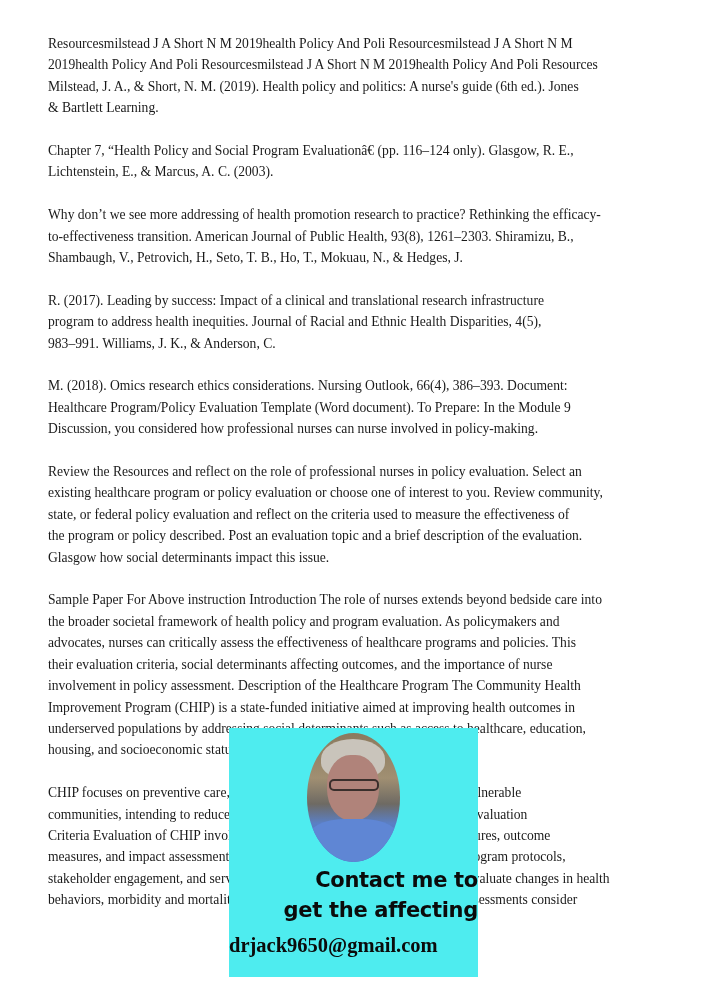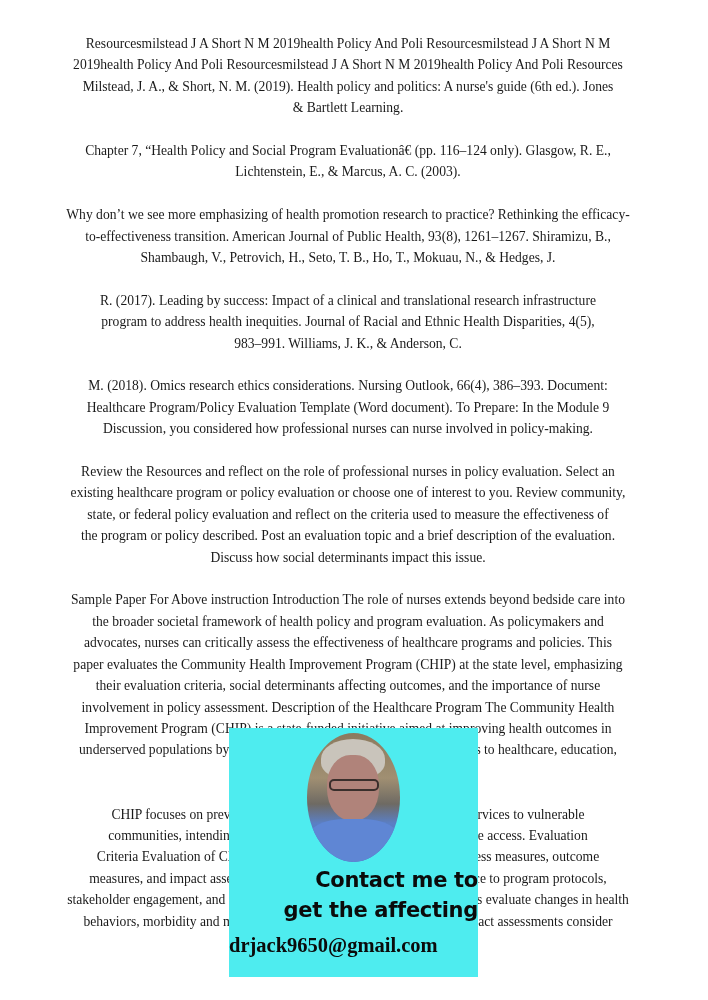--- a/index.html
+++ b/index.html
@@ -19,21 +19,20 @@
       position: absolute;
       left: 48px;
       top: 33px;
       width: 600px;
     }
     .para {
       font-size: 13.6px;
       line-height: 21.4px;
       margin: 0 0 21.4px 0;
       white-space: nowrap;
-      text-align: center;
     }
     .line {
       display: block;
     }
     .overlay {
       position: absolute;
       left: 229px;
       top: 728px;
       width: 249px;
       height: 249px;
@@ -111,46 +110,45 @@
     <span class="line">Resourcesmilstead J A Short N M 2019health Policy And Poli Resourcesmilstead J A Short N M</span>
     <span class="line">2019health Policy And Poli Resourcesmilstead J A Short N M 2019health Policy And Poli Resources</span>
     <span class="line">Milstead, J. A., &amp; Short, N. M. (2019). Health policy and politics: A nurse's guide (6th ed.). Jones</span>
     <span class="line">&amp; Bartlett Learning.</span>
   </p>
   <p class="para">
     <span class="line">Chapter 7, “Health Policy and Social Program Evaluationâ€ (pp. 116–124 only). Glasgow, R. E.,</span>
     <span class="line">Lichtenstein, E., &amp; Marcus, A. C. (2003).</span>
   </p>
   <p class="para">
-    <span class="line">Why don’t we see more emphasizing of health promotion research to practice? Rethinking the efficacy-</span>
-    <span class="line">to-effectiveness transition. American Journal of Public Health, 93(8), 1261–1267. Shiramizu, B.,</span>
+    <span class="line">Why don’t we see more addressing of health promotion research to practice? Rethinking the efficacy-</span>
+    <span class="line">to-effectiveness transition. American Journal of Public Health, 93(8), 1261–2303. Shiramizu, B.,</span>
     <span class="line">Shambaugh, V., Petrovich, H., Seto, T. B., Ho, T., Mokuau, N., &amp; Hedges, J.</span>
   </p>
   <p class="para">
     <span class="line">R. (2017). Leading by success: Impact of a clinical and translational research infrastructure</span>
     <span class="line">program to address health inequities. Journal of Racial and Ethnic Health Disparities, 4(5),</span>
     <span class="line">983–991. Williams, J. K., &amp; Anderson, C.</span>
   </p>
   <p class="para">
     <span class="line">M. (2018). Omics research ethics considerations. Nursing Outlook, 66(4), 386–393. Document:</span>
     <span class="line">Healthcare Program/Policy Evaluation Template (Word document). To Prepare: In the Module 9</span>
     <span class="line">Discussion, you considered how professional nurses can nurse involved in policy-making.</span>
   </p>
   <p class="para">
     <span class="line">Review the Resources and reflect on the role of professional nurses in policy evaluation. Select an</span>
     <span class="line">existing healthcare program or policy evaluation or choose one of interest to you. Review community,</span>
     <span class="line">state, or federal policy evaluation and reflect on the criteria used to measure the effectiveness of</span>
     <span class="line">the program or policy described. Post an evaluation topic and a brief description of the evaluation.</span>
-    <span class="line">Discuss how social determinants impact this issue.</span>
+    <span class="line">Glasgow how social determinants impact this issue.</span>
   </p>
   <p class="para">
     <span class="line">Sample Paper For Above instruction Introduction The role of nurses extends beyond bedside care into</span>
     <span class="line">the broader societal framework of health policy and program evaluation. As policymakers and</span>
     <span class="line">advocates, nurses can critically assess the effectiveness of healthcare programs and policies. This</span>
-    <span class="line">paper evaluates the Community Health Improvement Program (CHIP) at the state level, emphasizing</span>
     <span class="line">their evaluation criteria, social determinants affecting outcomes, and the importance of nurse</span>
     <span class="line">involvement in policy assessment. Description of the Healthcare Program The Community Health</span>
     <span class="line">Improvement Program (CHIP) is a state-funded initiative aimed at improving health outcomes in</span>
     <span class="line">underserved populations by addressing social determinants such as access to healthcare, education,</span>
     <span class="line">housing, and socioeconomic status.</span>
   </p>
   <p class="para">
     <span class="line">CHIP focuses on preventive care, health education, and outreach services to vulnerable</span>
     <span class="line">communities, intending to reduce health disparities and improve care access. Evaluation</span>
     <span class="line">Criteria Evaluation of CHIP involves multiple criteria, including process measures, outcome</span>

